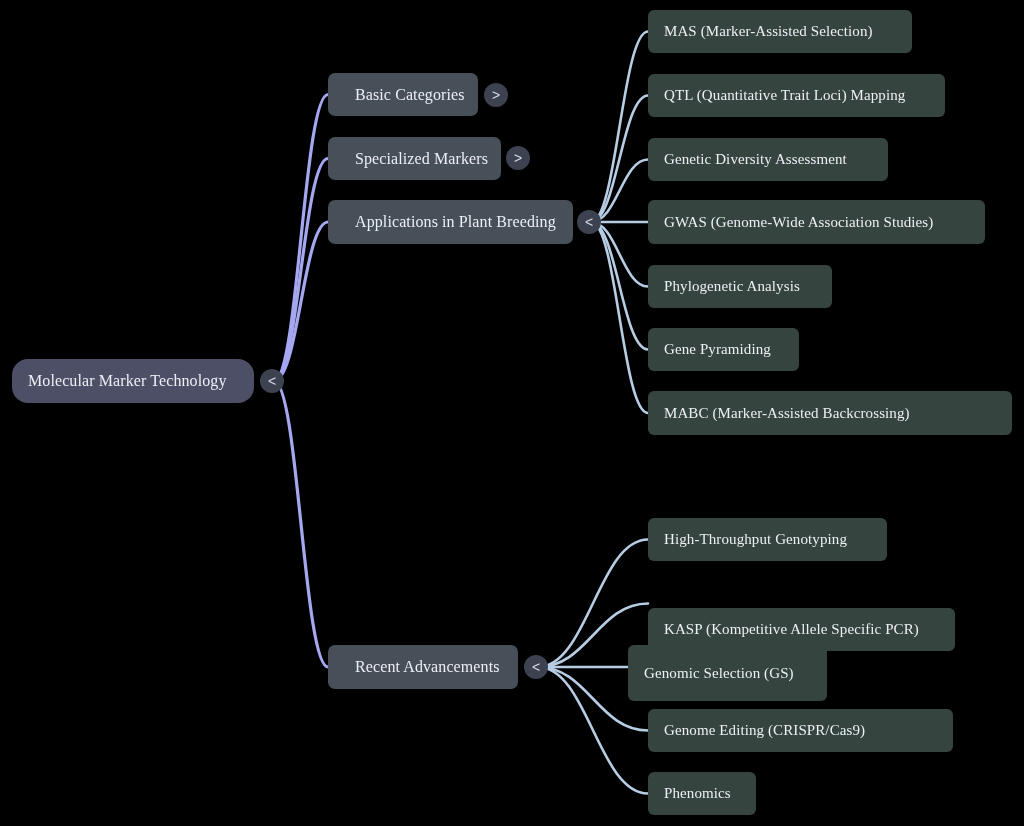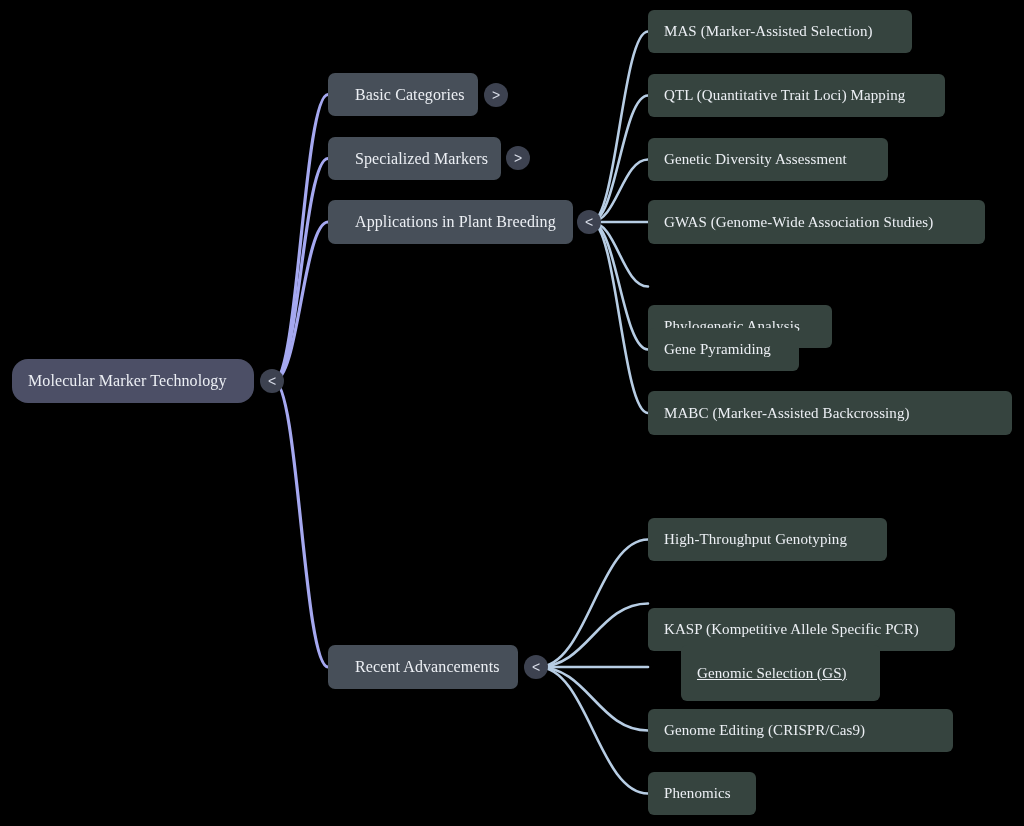--- a/index.html
+++ b/index.html
@@ -127,42 +127,42 @@
     </div>
     <div class="node node-leaf" style="left: 648px; top: 74px; width: 297px; height: 43px; font-family: Liberation Serif, serif;">
       <span class="node-label">QTL (Quantitative Trait Loci) Mapping</span>
     </div>
     <div class="node node-leaf" style="left: 648px; top: 138px; width: 240px; height: 43px;">
       <span class="node-label">Genetic Diversity Assessment</span>
     </div>
     <div class="node node-leaf" style="left: 648px; top: 200px; width: 337px; height: 44px;">
       <span class="node-label">GWAS (Genome-Wide Association Studies)</span>
     </div>
-    <div class="node node-leaf" style="left: 648px; top: 265px; width: 184px; height: 43px; margin-top: 40px;">
+    <div class="node node-leaf" style="left: 648px; top: 265px; width: 184px; height: 43px;">
       <span class="node-label">Phylogenetic Analysis</span>
     </div>
     <div class="node node-leaf" style="left: 648px; top: 328px; width: 151px; height: 43px;">
       <span class="node-label">Gene Pyramiding</span>
     </div>
     <div class="node node-leaf" style="left: 648px; top: 391px; width: 364px; height: 44px;">
       <span class="node-label">MABC (Marker-Assisted Backcrossing)</span>
     </div>
     <div class="node node-branch" style="left: 328px; top: 645px; width: 190px; height: 44px;">
       <span class="node-label">Recent Advancements</span>
     </div>
     <div class="toggle" style="left: 524px; top: 655px; background: rgb(61, 66, 80);">
       <span>&lt;</span>
     </div>
     <div class="node node-leaf" style="left: 648px; top: 518px; width: 239px; height: 43px;">
       <span class="node-label">High-Throughput Genotyping</span>
     </div>
     <div class="node node-leaf" style="left: 648px; top: 608px; width: 307px; height: 43px;">
       <span class="node-label">KASP (Kompetitive Allele Specific PCR)</span>
     </div>
-    <div class="node node-leaf" style="left: 681px; top: 645px; width: 199px; height: 56px; text-decoration: underline;">
+    <div class="node node-leaf" style="left: 628px; top: 645px; width: 199px; height: 56px;">
       <span class="node-label">Genomic Selection (GS)</span>
     </div>
     <div class="node node-leaf" style="left: 648px; top: 709px; width: 305px; height: 43px;">
       <span class="node-label">Genome Editing (CRISPR/Cas9)</span>
     </div>
     <div class="node node-leaf" style="left: 648px; top: 772px; width: 108px; height: 43px;">
       <span class="node-label">Phenomics</span>
     </div>
   </div>
 

